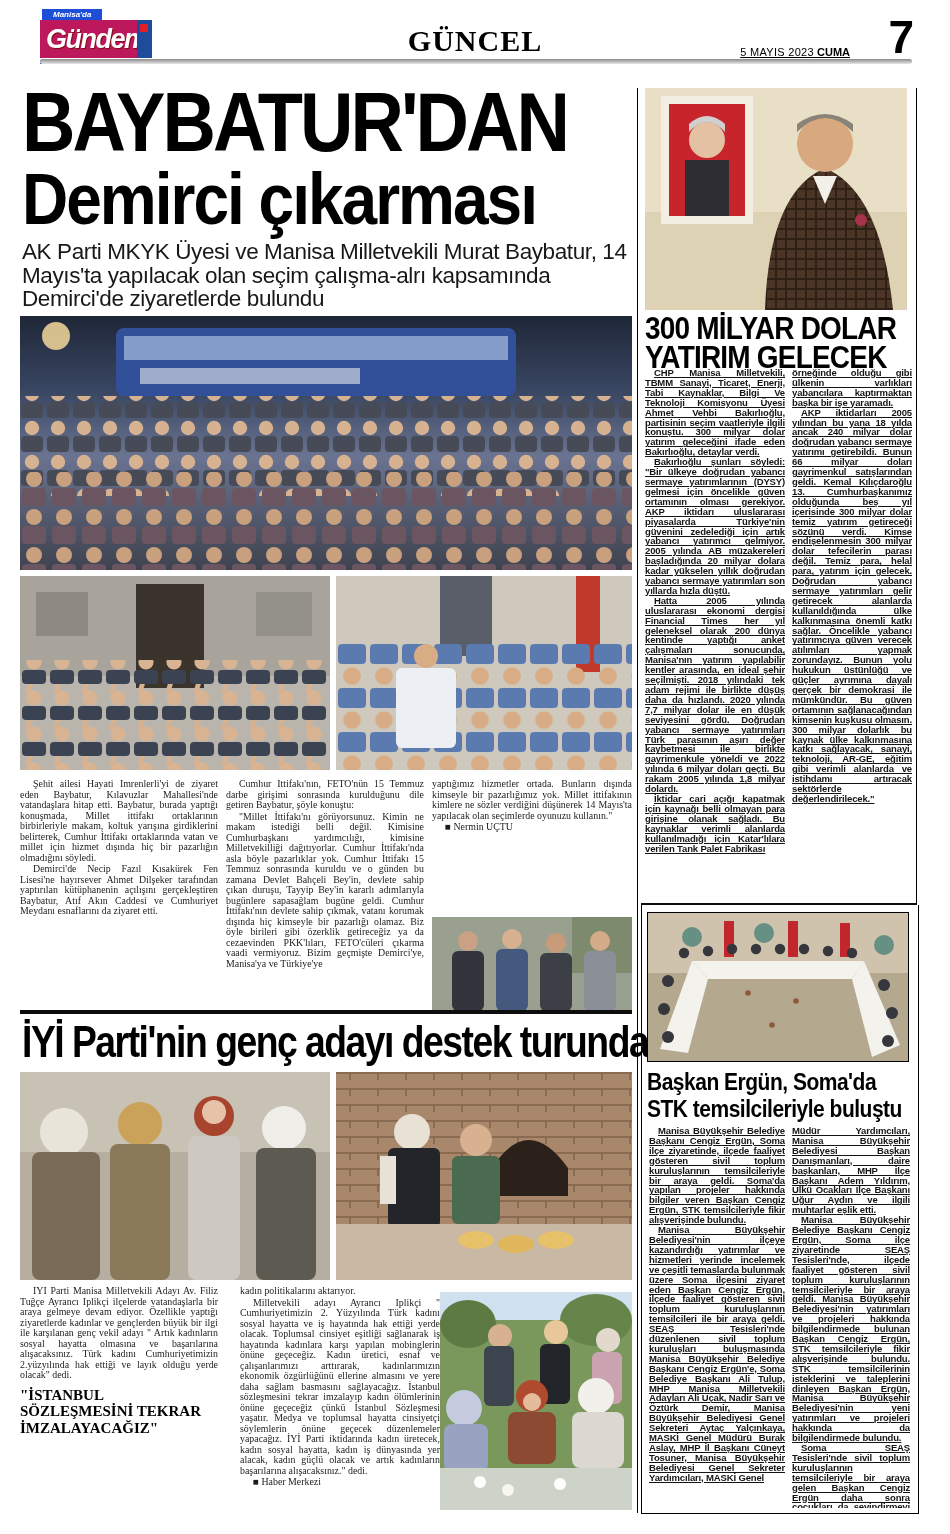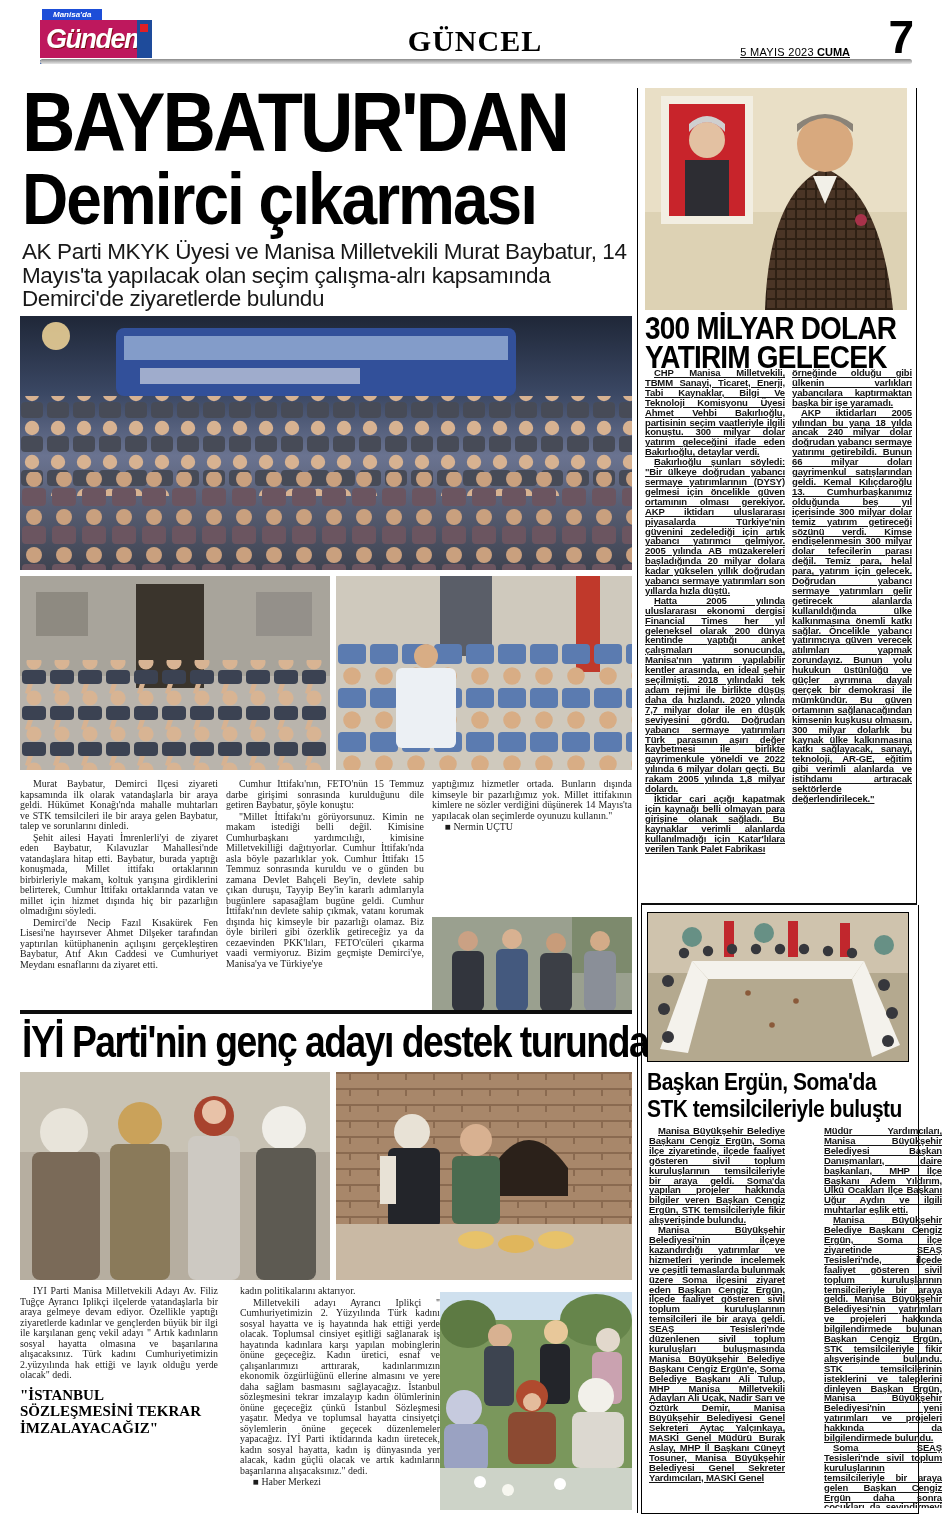--- a/index.html
+++ b/index.html
@@ -149,21 +149,20 @@
       <rect width="148" height="97" fill="#cfc9bd"></rect>
       <rect x="52" y="0" width="26" height="40" fill="#5a5e68"></rect>
       <rect x="120" y="0" width="12" height="48" fill="#c0392b"></rect>
       <rect x="0" y="34" width="148" height="63" fill="url(#crowd3)"></rect>
       <rect x="30" y="46" width="30" height="40" rx="3" fill="#ecf0f4"></rect>
       <circle cx="45" cy="40" r="6" fill="#d8ad85"></circle>
     </svg>
   </div>
 
   <div class="serifcol" style="left:20px;top:779px;width:198px;height:234px;">
-    <p>Murat Baybatur, Demirci İlçesi ziyareti kapsamında ilk olarak vatandaşlarla bir araya geldi. Hükümet Konağı'nda mahalle muhtarları ve STK temsilcileri ile bir araya gelen Baybatur, talep ve sorunlarını dinledi.</p>
     <p>Şehit ailesi Hayati İmrenlerli'yi de ziyaret eden Baybatur, Kılavuzlar Mahallesi'nde vatandaşlara hitap etti. Baybatur, burada yaptığı konuşmada, Millet ittifakı ortaklarının birbirleriyle makam, koltuk yarışına girdiklerini belirterek, Cumhur İttifakı ortaklarında vatan ve millet için hizmet dışında hiç bir pazarlığın olmadığını söyledi.</p>
     <p>Demirci'de Necip Fazıl Kısakürek Fen Lisesi'ne hayırsever Ahmet Dilşeker tarafından yaptırılan kütüphanenin açılışını gerçekleştiren Baybatur, Atıf Akın Caddesi ve Cumhuriyet Meydanı esnaflarını da ziyaret etti.</p>
   </div>
   <div class="serifcol" style="left:226px;top:779px;width:198px;height:234px;">
     <p>Cumhur İttifakı'nın, FETO'nün 15 Temmuz darbe girişimi sonrasında kurulduğunu dile getiren Baybatur, şöyle konuştu:</p>
     <p>"Millet İttifakı'nı görüyorsunuz. Kimin ne makam istediği belli değil. Kimisine Cumhurbaşkanı yardımcılığı, kimisine Milletvekilliği dağıtıyorlar. Cumhur İttifakı'nda asla böyle pazarlıklar yok. Cumhur İttifakı 15 Temmuz sonrasında kuruldu ve o günden bu zamana Devlet Bahçeli Bey'in, devlete sahip çıkan duruşu, Tayyip Bey'in kararlı adımlarıyla bugünlere sapasağlam bugüne geldi. Cumhur İttifakı'nın devlete sahip çıkmak, vatanı korumak dışında hiç kimseyle bir pazarlığı olamaz. Biz öyle birileri gibi özerklik getireceğiz ya da cezaevinden PKK'lıları, FETO'cüleri çıkarma vaadi vermiyoruz. Bizim geçmişte Demirci'ye, Manisa'ya ve Türkiye'ye</p>
   </div>
   <div class="serifcol" style="left:432px;top:779px;width:200px;height:136px;">
     <p class="cont">yaptığımız hizmetler ortada. Bunların dışında kimseyle bir pazarlığımız yok. Millet ittifakının kimlere ne sözler verdiğini düşünerek 14 Mayıs'ta yapılacak olan seçimlerde oyunuzu kullanın."</p>
     <p class="byline">
@@ -348,20 +347,20 @@
 
   <div class="ergun-headline">
     <div>Başkan Ergün, Soma'da</div>
     <div>STK temsilcileriyle buluştu</div>
   </div>
 
   <div class="sanscol" style="left:649px;top:1126px;width:136px;height:382px;">
     <p>Manisa Büyükşehir Belediye Başkanı Cengiz Ergün, Soma ilçe ziyaretinde, ilçede faaliyet gösteren sivil toplum kuruluşlarının temsilcileriyle bir araya geldi. Soma'da yapılan projeler hakkında bilgiler veren Başkan Cengiz Ergün, STK temsilcileriyle fikir alışverişinde bulundu.</p>
     <p>Manisa Büyükşehir Belediyesi'nin ilçeye kazandırdığı yatırımlar ve hizmetleri yerinde incelemek ve çeşitli temaslarda bulunmak üzere Soma ilçesini ziyaret eden Başkan Cengiz Ergün, ilçede faaliyet gösteren sivil toplum kuruluşlarının temsilcileri ile bir araya geldi. SEAŞ Tesisleri'nde düzenlenen sivil toplum kuruluşları buluşmasında Manisa Büyükşehir Belediye Başkanı Cengiz Ergün'e, Soma Belediye Başkanı Ali Tulup, MHP Manisa Milletvekili Adayları Ali Uçak, Nadir Sarı ve Öztürk Demir, Manisa Büyükşehir Belediyesi Genel Sekreteri Aytaç Yalçınkaya, MASKİ Genel Müdürü Burak Aslay, MHP İl Başkanı Cüneyt Tosuner, Manisa Büyükşehir Belediyesi Genel Sekreter Yardımcıları, MASKİ Genel</p>
   </div>
-  <div class="sanscol" style="left:792px;top:1126px;width:118px;height:382px;margin-left:32px;">
+  <div class="sanscol" style="left:792px;top:1126px;width:118px;height:382px;">
     <p class="cont">Müdür Yardımcıları, Manisa Büyükşehir Belediyesi Başkan Danışmanları, daire başkanları, MHP İlçe Başkanı Adem Yıldırım, Ülkü Ocakları İlçe Başkanı Uğur Aydın ve ilgili muhtarlar eşlik etti.</p>
     <p>Manisa Büyükşehir Belediye Başkanı Cengiz Ergün, Soma ilçe ziyaretinde SEAŞ Tesisleri'nde, ilçede faaliyet gösteren sivil toplum kuruluşlarının temsilcileriyle bir araya geldi. Manisa Büyükşehir Belediyesi'nin yatırımları ve projeleri hakkında bilgilendirmede bulunan Başkan Cengiz Ergün, STK temsilcileriyle fikir alışverişinde bulundu. STK temsilcilerinin isteklerini ve taleplerini dinleyen Başkan Ergün, Manisa Büyükşehir Belediyesi'nin yeni yatırımları ve projeleri hakkında da bilgilendirmede bulundu.</p>
     <p>Soma SEAŞ Tesisleri'nde sivil toplum kuruluşlarının temsilcileriyle bir araya gelen Başkan Cengiz Ergün daha sonra çocukları da sevindirmeyi ihmal etmedi. Başkan Ergün, minik öğrencilere kırtasiye seti ve top hediye ederek yüzlerinin gülmesini sağladı.</p>
 
   </div>
 
 </div>
 
 </body></html>

